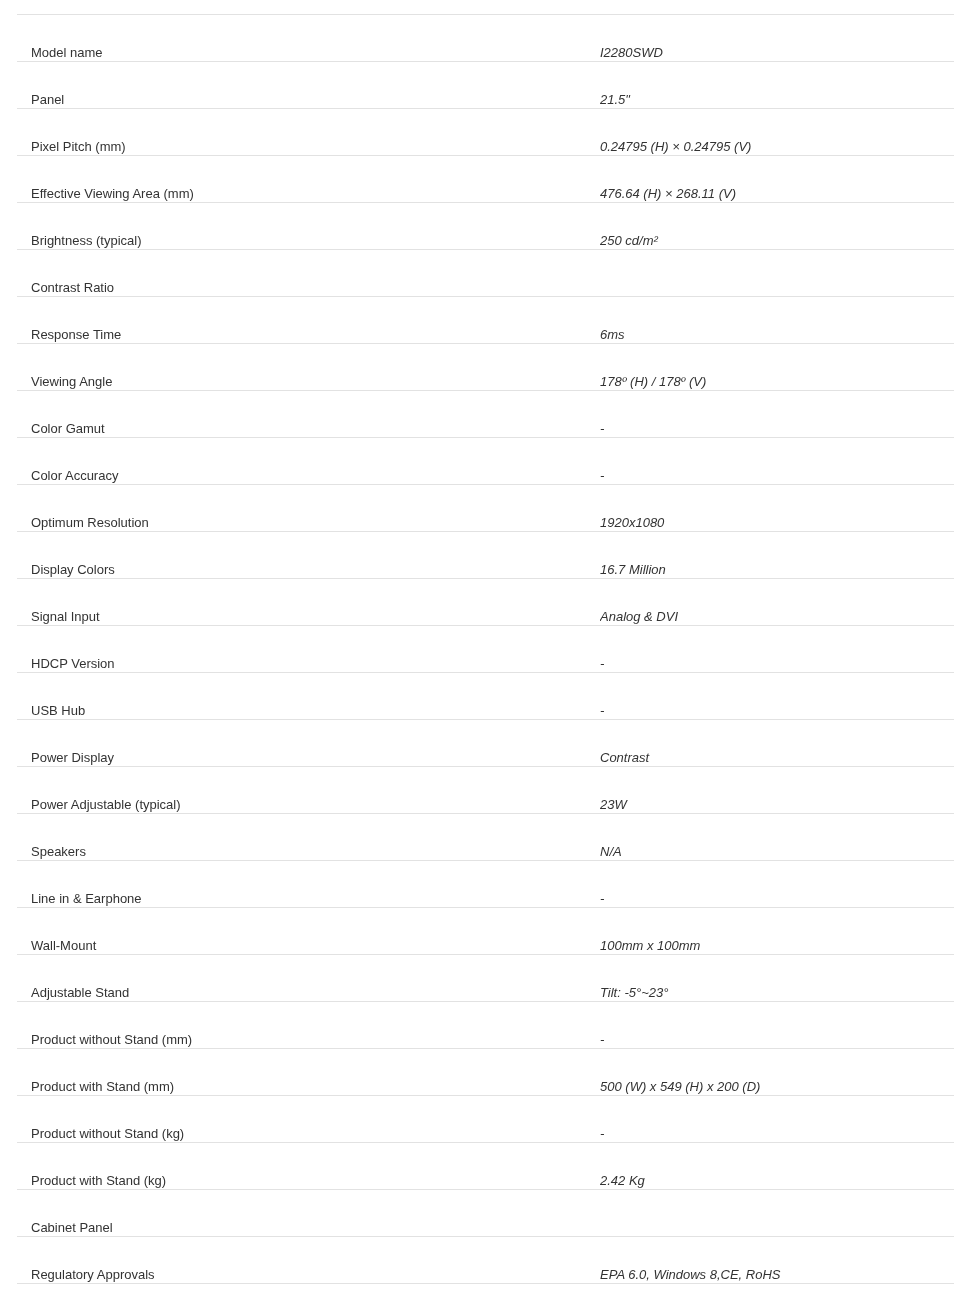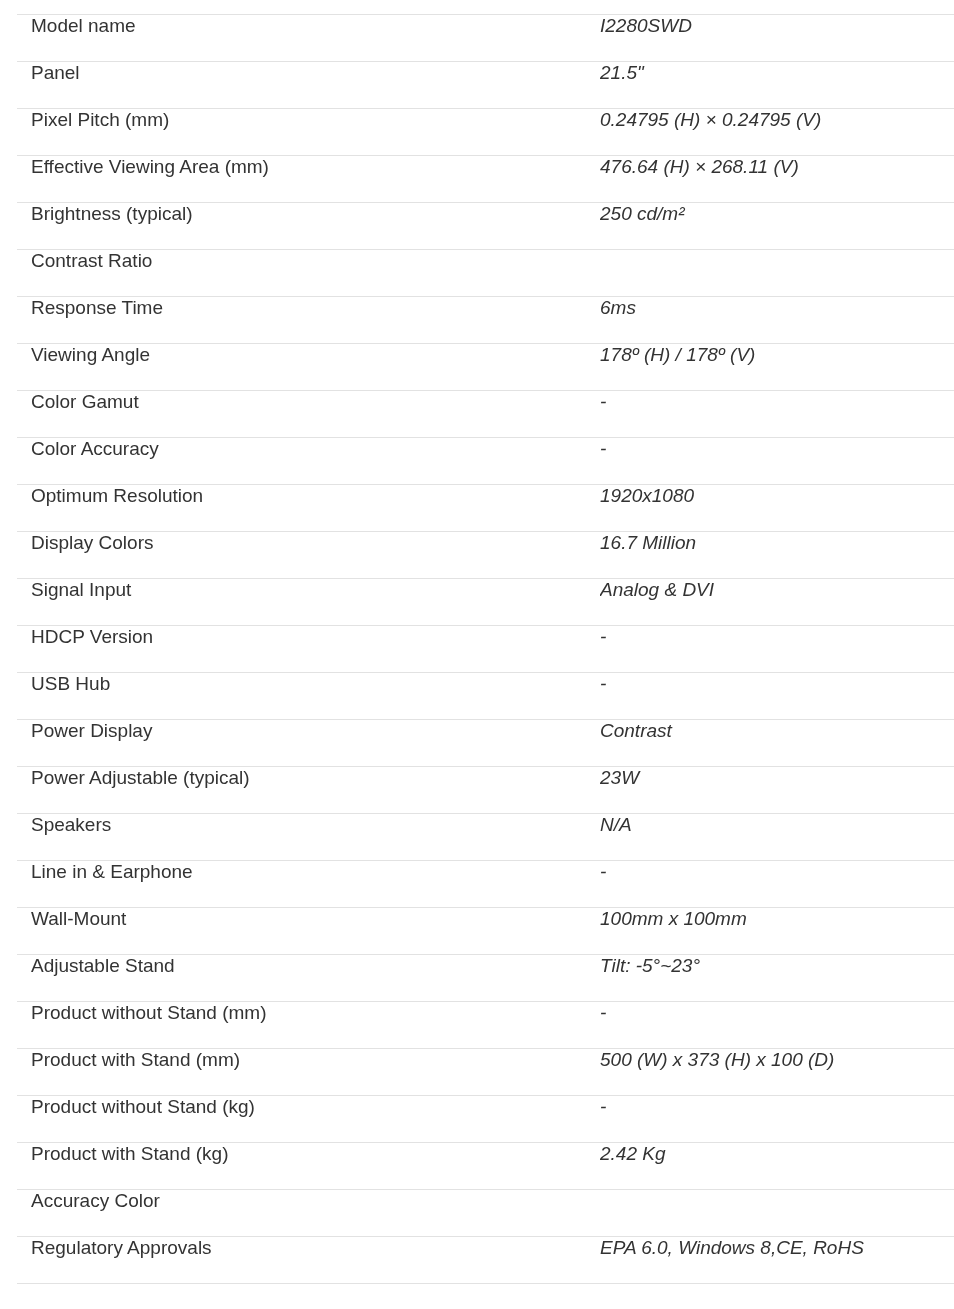--- a/index.html
+++ b/index.html
@@ -14,25 +14,25 @@
     color: #333333;
     -webkit-font-smoothing: antialiased;
   }
   .spec-table {
     margin: 14px 0 0 17px;
     width: calc(100% - 17px);
     border-top: 1px solid #e2e2e2;
   }
   .spec-row {
     display: flex;
-    align-items: flex-start;
+    align-items: flex-end;
     height: 47px;
     box-sizing: border-box;
     border-bottom: 1px solid #e2e2e2;
-    font-size: 19px;
+    font-size: 13px;
     line-height: 1.2;
   }
   .spec-label {
     width: 583px;
     min-width: 583px;
     box-sizing: border-box;
     padding-left: 14px;
   }
   .spec-value {
     flex: 1;
@@ -151,34 +151,34 @@
       <div class="spec-value">Tilt: -5°~23°</div>
     </div>
 
     <div class="spec-row">
       <div class="spec-label">Product without Stand (mm)</div>
       <div class="spec-value">-</div>
     </div>
 
     <div class="spec-row">
       <div class="spec-label">Product with Stand (mm)</div>
-      <div class="spec-value">500 (W) x 373 (H) x 100 (D)</div>
+      <div class="spec-value">500 (W) x 549 (H) x 200 (D)</div>
     </div>
 
     <div class="spec-row">
       <div class="spec-label">Product without Stand (kg)</div>
       <div class="spec-value">-</div>
     </div>
 
     <div class="spec-row">
       <div class="spec-label">Product with Stand (kg)</div>
       <div class="spec-value">2.42 Kg</div>
     </div>
 
     <div class="spec-row">
-      <div class="spec-label">Accuracy Color</div>
+      <div class="spec-label">Cabinet Panel</div>
     </div>
 
     <div class="spec-row">
       <div class="spec-label">Regulatory Approvals</div>
       <div class="spec-value">EPA 6.0, Windows 8,CE, RoHS</div>
     </div>
   </div>
 
 </body></html>

